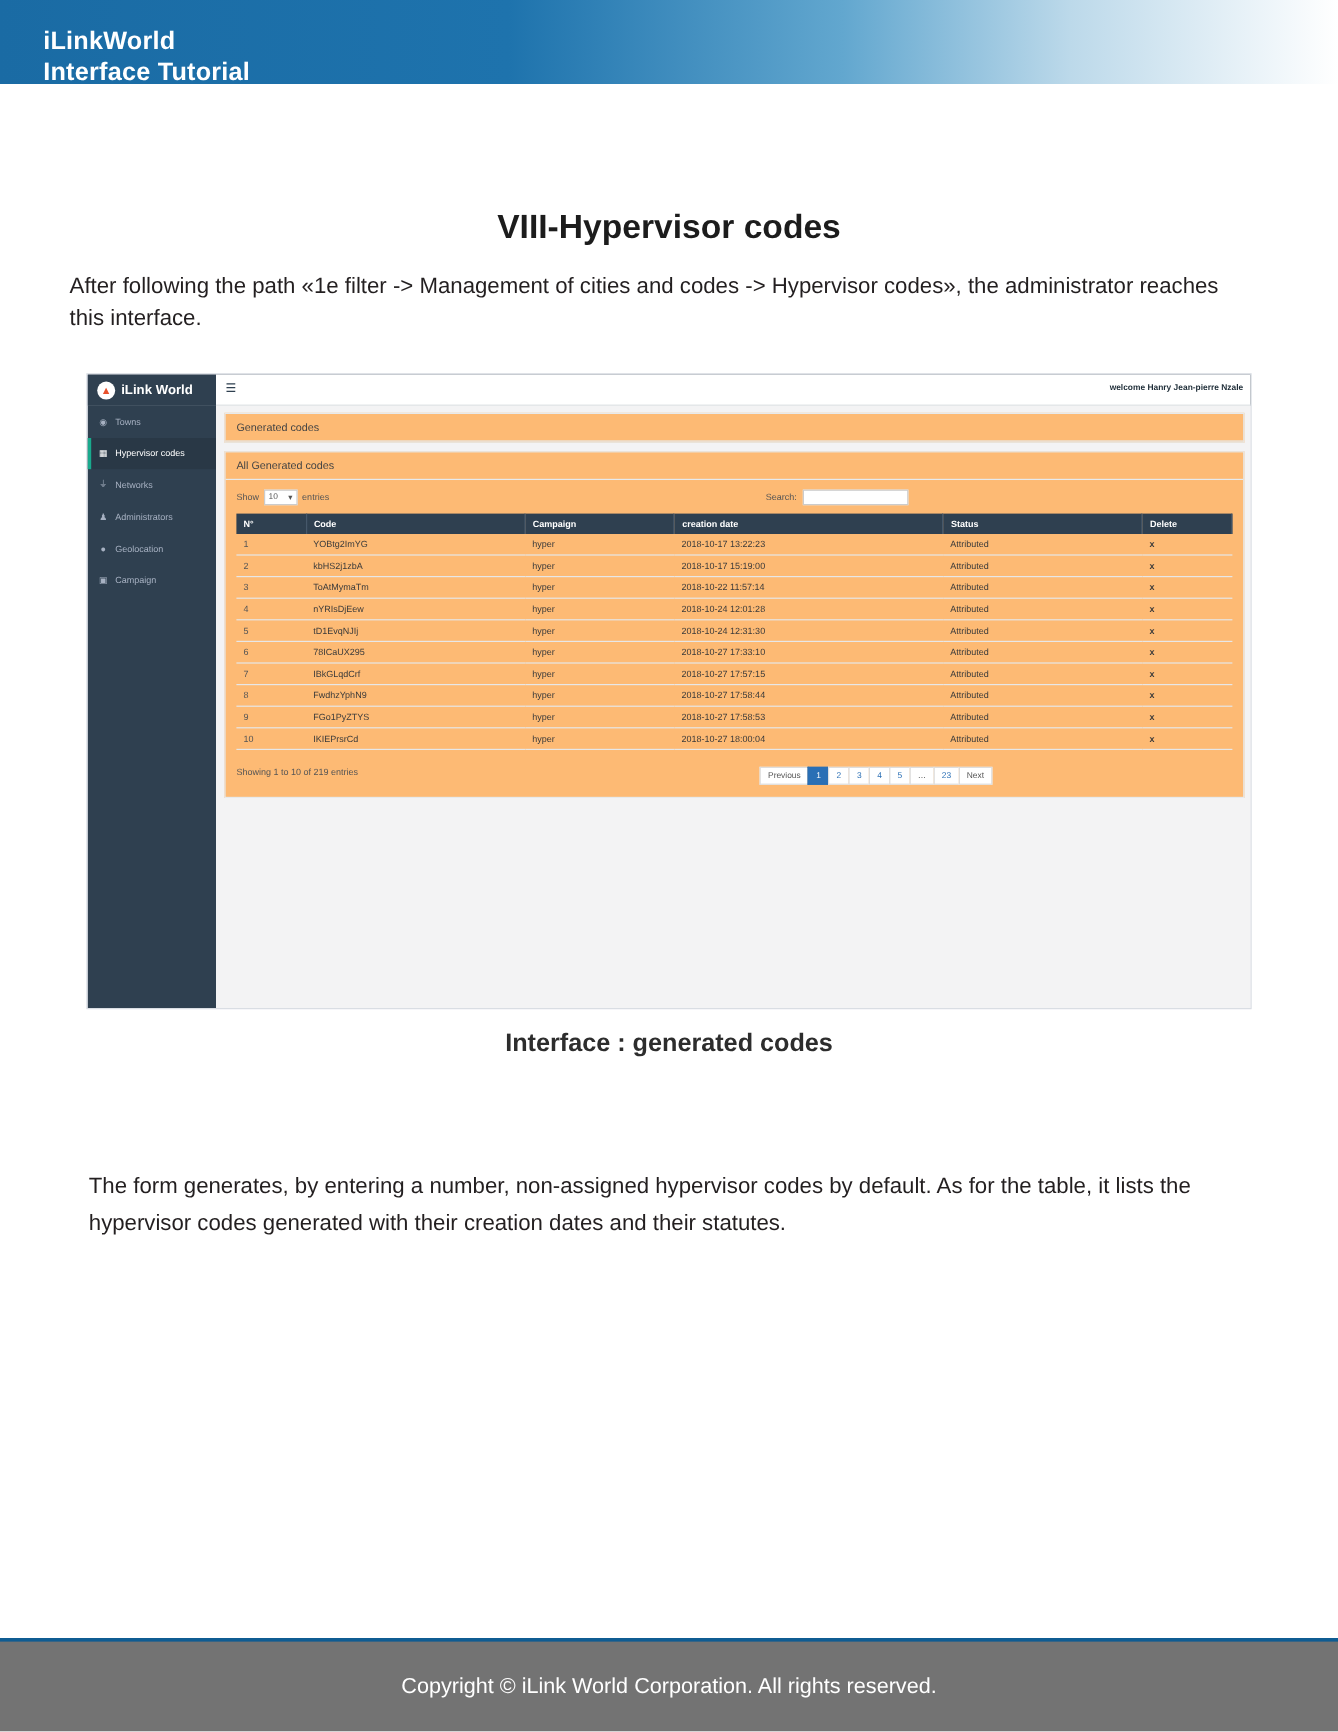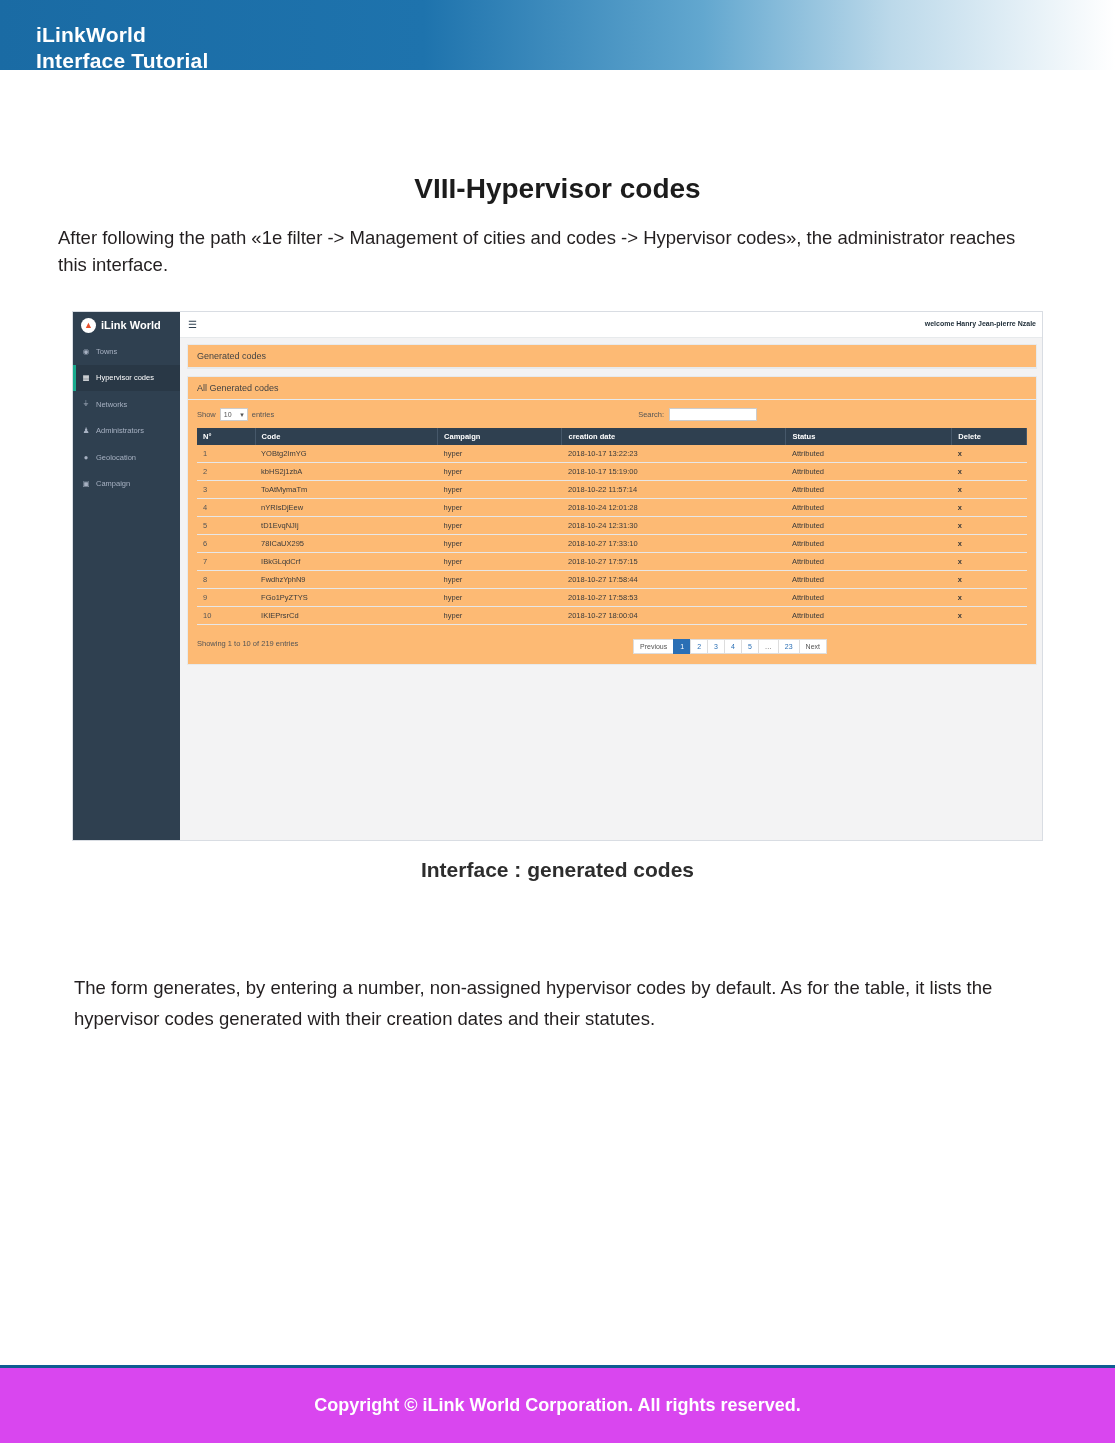--- a/index.html
+++ b/index.html
@@ -198,23 +198,23 @@
     font-size: 18.5px;
     line-height: 31px;
     color: #231f20;
   }
 
   
   .doc-footer {
     position: absolute;
     left: 0; bottom: 0;
     width: 1115px; height: 78px;
-    background: #d946ef;
+    background: #737373;
     border-top: 3px solid #0f5c92;
-    display: flex; align-items: center; justify-content: center; font-weight: bold;
+    display: flex; align-items: center; justify-content: center;
   }
   .doc-footer span { color: #ffffff; font-size: 18px; }
 </style>
 </head>
 <body>
 
 <div class="doc-header">
   <div class="brand">
     <div>iLinkWorld</div>
     <div>Interface Tutorial</div>

